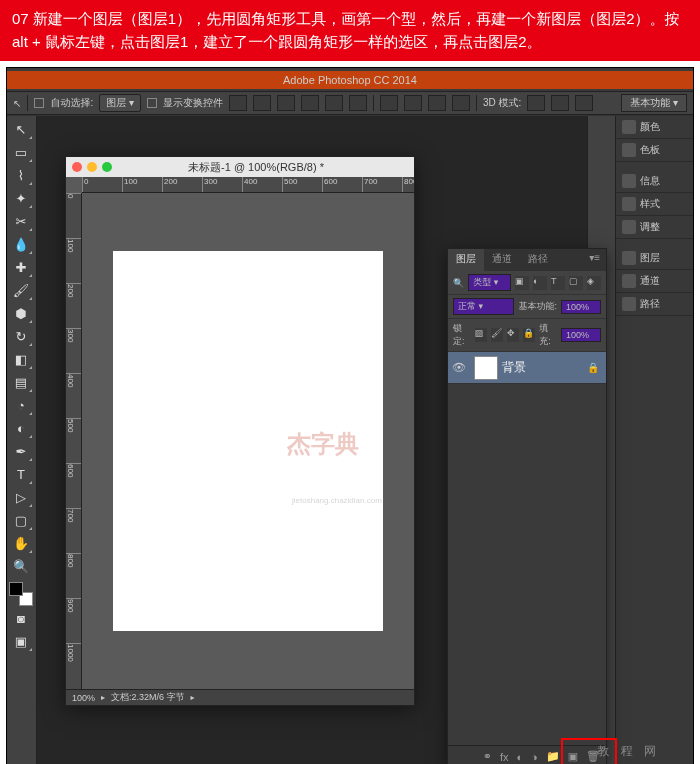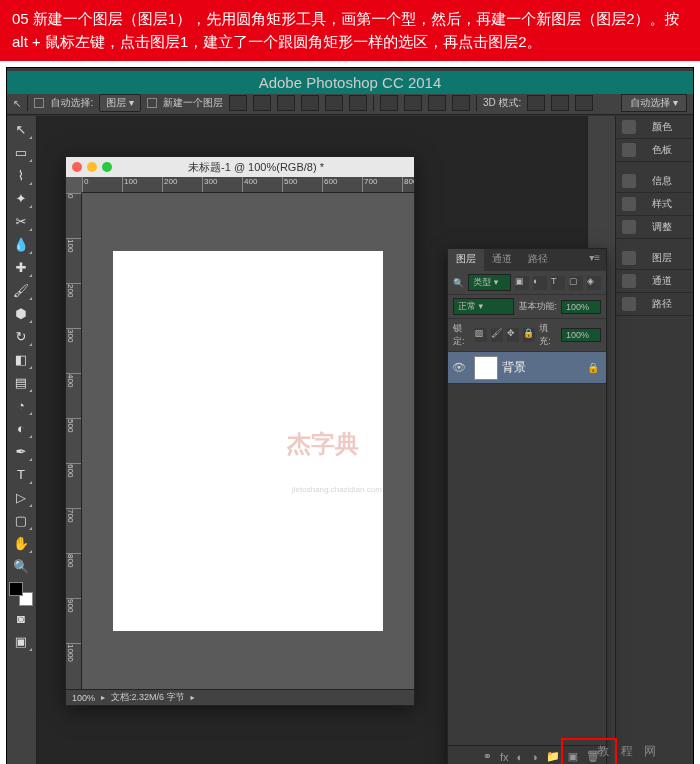--- a/index.html
+++ b/index.html
@@ -8,21 +8,21 @@
     .instruction-banner { background: #e60012; color: #fff; padding: 8px 12px; font-size: 15px; line-height: 1.5; }
     
     .app-frame { margin: 6px; border: 1px solid #000; background: #333; height: 708px; position: relative; }
     
     .traffic-lights { display: flex; gap: 6px; padding: 6px 8px; background: #3a3a3a; }
     .traffic-light { width: 11px; height: 11px; border-radius: 50%; }
     .tl-red { background: #ff5f56; }
     .tl-yellow { background: #ffbd2e; }
     .tl-green { background: #27c93f; }
     
-    .titlebar { background: #0f766e; color: #ccc; text-align: center; font-size: 15px; padding: 3px 0; position: absolute; top: 3px; left: 0; right: 0; }
+    .titlebar { background: #c2410c; color: #ccc; text-align: center; font-size: 11px; padding: 3px 0; position: absolute; top: 3px; left: 0; right: 0; }
     
     .options-bar { background: #424242; border-top: 1px solid #222; border-bottom: 1px solid #222; height: 24px; display: flex; align-items: center; padding: 0 6px; gap: 6px; color: #ccc; font-size: 10px; }
     .options-bar .sep { width: 1px; height: 16px; background: #222; }
     .options-bar .btn { background: #4a4a4a; border: 1px solid #222; padding: 1px 6px; border-radius: 2px; }
     .options-bar .check { width: 10px; height: 10px; border: 1px solid #888; display: inline-block; }
     .options-bar .tiny-icon { width: 18px; height: 16px; background: #3a3a3a; border: 1px solid #222; }
     .options-bar .workspace { margin-left: auto; background: #4a4a4a; border: 1px solid #222; padding: 1px 8px; }
     
     .work-area { position: absolute; top: 48px; left: 0; right: 0; bottom: 0; display: flex; background: #262626; }
     
@@ -47,81 +47,81 @@
     .canvas { background: #fff; width: 270px; height: 380px; }
     .doc-status { height: 16px; background: #424242; color: #ccc; font-size: 9px; display: flex; align-items: center; padding: 0 6px; gap: 6px; border-top: 1px solid #222; }
     .doc-status .arrow { font-size: 8px; }
     
     .layers-panel { position: absolute; top: 132px; left: 410px; width: 160px; height: 520px; background: #424242; border: 1px solid #222; box-shadow: 0 4px 16px rgba(0,0,0,0.5); }
     .panel-tabs { display: flex; background: #323232; height: 22px; font-size: 10px; }
     .panel-tab { padding: 3px 8px; color: #999; cursor: pointer; }
     .panel-tab.active { background: #424242; color: #ddd; }
     .panel-tab-menu { margin-left: auto; padding: 3px 6px; color: #999; }
     .panel-row { display: flex; align-items: center; padding: 3px 5px; gap: 4px; font-size: 9px; color: #bbb; border-bottom: 1px solid #333; }
-    .panel-row .dropdown { background: #14532d; border: 1px solid #222; padding: 1px 4px; font-size: 9px; flex: 1; }
+    .panel-row .dropdown { background: #4c1d95; border: 1px solid #222; padding: 1px 4px; font-size: 9px; flex: 1; }
     .panel-row .mini-icon { width: 14px; height: 14px; background: #3a3a3a; }
     .layer-list { background: #3a3a3a; height: 400px; }
     .layer-item { display: flex; align-items: center; background: #5a6e8a; height: 32px; border-bottom: 1px solid #333; }
     .layer-vis { width: 22px; text-align: center; color: #ccc; font-size: 11px; }
     .layer-thumb { width: 24px; height: 24px; background: #fff; border: 1px solid #888; margin: 0 4px; }
     .layer-name { color: #eee; font-size: 12px; flex: 1; }
     .layer-lock { color: #aaa; font-size: 10px; margin-right: 6px; }
     .panel-bottom { position: absolute; bottom: 0; left: 0; right: 0; height: 22px; background: #383838; border-top: 1px solid #222; display: flex; align-items: center; justify-content: flex-end; gap: 8px; padding: 0 6px; }
     .panel-bottom span { color: #999; font-size: 11px; cursor: pointer; }
     
     .right-dock { width: 78px; background: #383838; border-left: 1px solid #222; display: flex; flex-direction: column; }
     .dock-strip { width: 28px; background: #424242; border-left: 1px solid #222; }
     .right-container { display: flex; }
-    .dock-btn { display: flex; gap: 16px; padding: 4px 6px; color: #ccc; font-size: 10px; border-bottom: 1px solid #2a2a2a; cursor: pointer; }
+    .dock-btn { display: flex; gap: 4px; padding: 4px 6px; color: #ccc; font-size: 10px; border-bottom: 1px solid #2a2a2a; cursor: pointer; }
     .dock-btn .dicon { width: 14px; height: 14px; background: #555; border-radius: 2px; }
     .dock-group-sep { height: 8px; }
     
     .highlight-box { position: absolute; border: 2px solid #ff0000; width: 56px; height: 30px; }
     .watermark { position: absolute; bottom: 4px; right: 40px; font-size: 12px; color: #888; letter-spacing: 4px; }
     .watermark-red { position: absolute; top: 360px; left: 280px; font-size: 24px; color: rgba(200,80,60,0.3); font-weight: bold; }
-    .watermark-sub { position: absolute; top: 417px; left: 285px; font-size: 8px; color: rgba(150,150,150,0.4); }
+    .watermark-sub { position: absolute; top: 428px; left: 285px; font-size: 8px; color: rgba(150,150,150,0.4); }
   </style>
 </head>
 <body>
 
-<div class="instruction-banner">05  新建一个图层（图层1），先用圆角矩形工具，画第一个型，然后，再建一个新图层（图层2）。按alt + 鼠标左键，点击图层1，建立了一个跟圆角矩形一样的选区，再点击图层2。</div>
+<div class="instruction-banner">07  新建一个图层（图层1），先用圆角矩形工具，画第一个型，然后，再建一个新图层（图层2）。按alt + 鼠标左键，点击图层1，建立了一个跟圆角矩形一样的选区，再点击图层2。</div>
 
 <div class="app-frame">
   <div class="traffic-lights">
     <div class="traffic-light tl-red"></div>
     <div class="traffic-light tl-yellow"></div>
     <div class="traffic-light tl-green"></div>
   </div>
   <div class="titlebar">Adobe Photoshop CC 2014</div>
 
   <div class="options-bar">
     <span>↖</span>
     <span class="sep"></span>
     <span class="check"></span>
     <span>自动选择:</span>
     <span class="btn"><span>图层</span> ▾</span>
     <span class="check"></span>
-    <span>新建一个图层</span>
+    <span>显示变换控件</span>
     <span class="tiny-icon"></span>
     <span class="tiny-icon"></span>
     <span class="tiny-icon"></span>
     <span class="tiny-icon"></span>
     <span class="tiny-icon"></span>
     <span class="tiny-icon"></span>
     <span class="sep"></span>
     <span class="tiny-icon"></span>
     <span class="tiny-icon"></span>
     <span class="tiny-icon"></span>
     <span class="tiny-icon"></span>
     <span class="sep"></span>
     <span>3D 模式:</span>
     <span class="tiny-icon"></span>
     <span class="tiny-icon"></span>
     <span class="tiny-icon"></span>
-    <span class="workspace"><span>自动选择</span> ▾</span>
+    <span class="workspace"><span>基本功能</span> ▾</span>
   </div>
 
   <div class="work-area">
     <div class="toolbox">
       <div class="tool">↖<span class="corner"></span></div>
       <div class="tool">▭<span class="corner"></span></div>
       <div class="tool">⌇<span class="corner"></span></div>
       <div class="tool">✦<span class="corner"></span></div>
       <div class="tool">✂<span class="corner"></span></div>
       <div class="tool">💧<span class="corner"></span></div>

